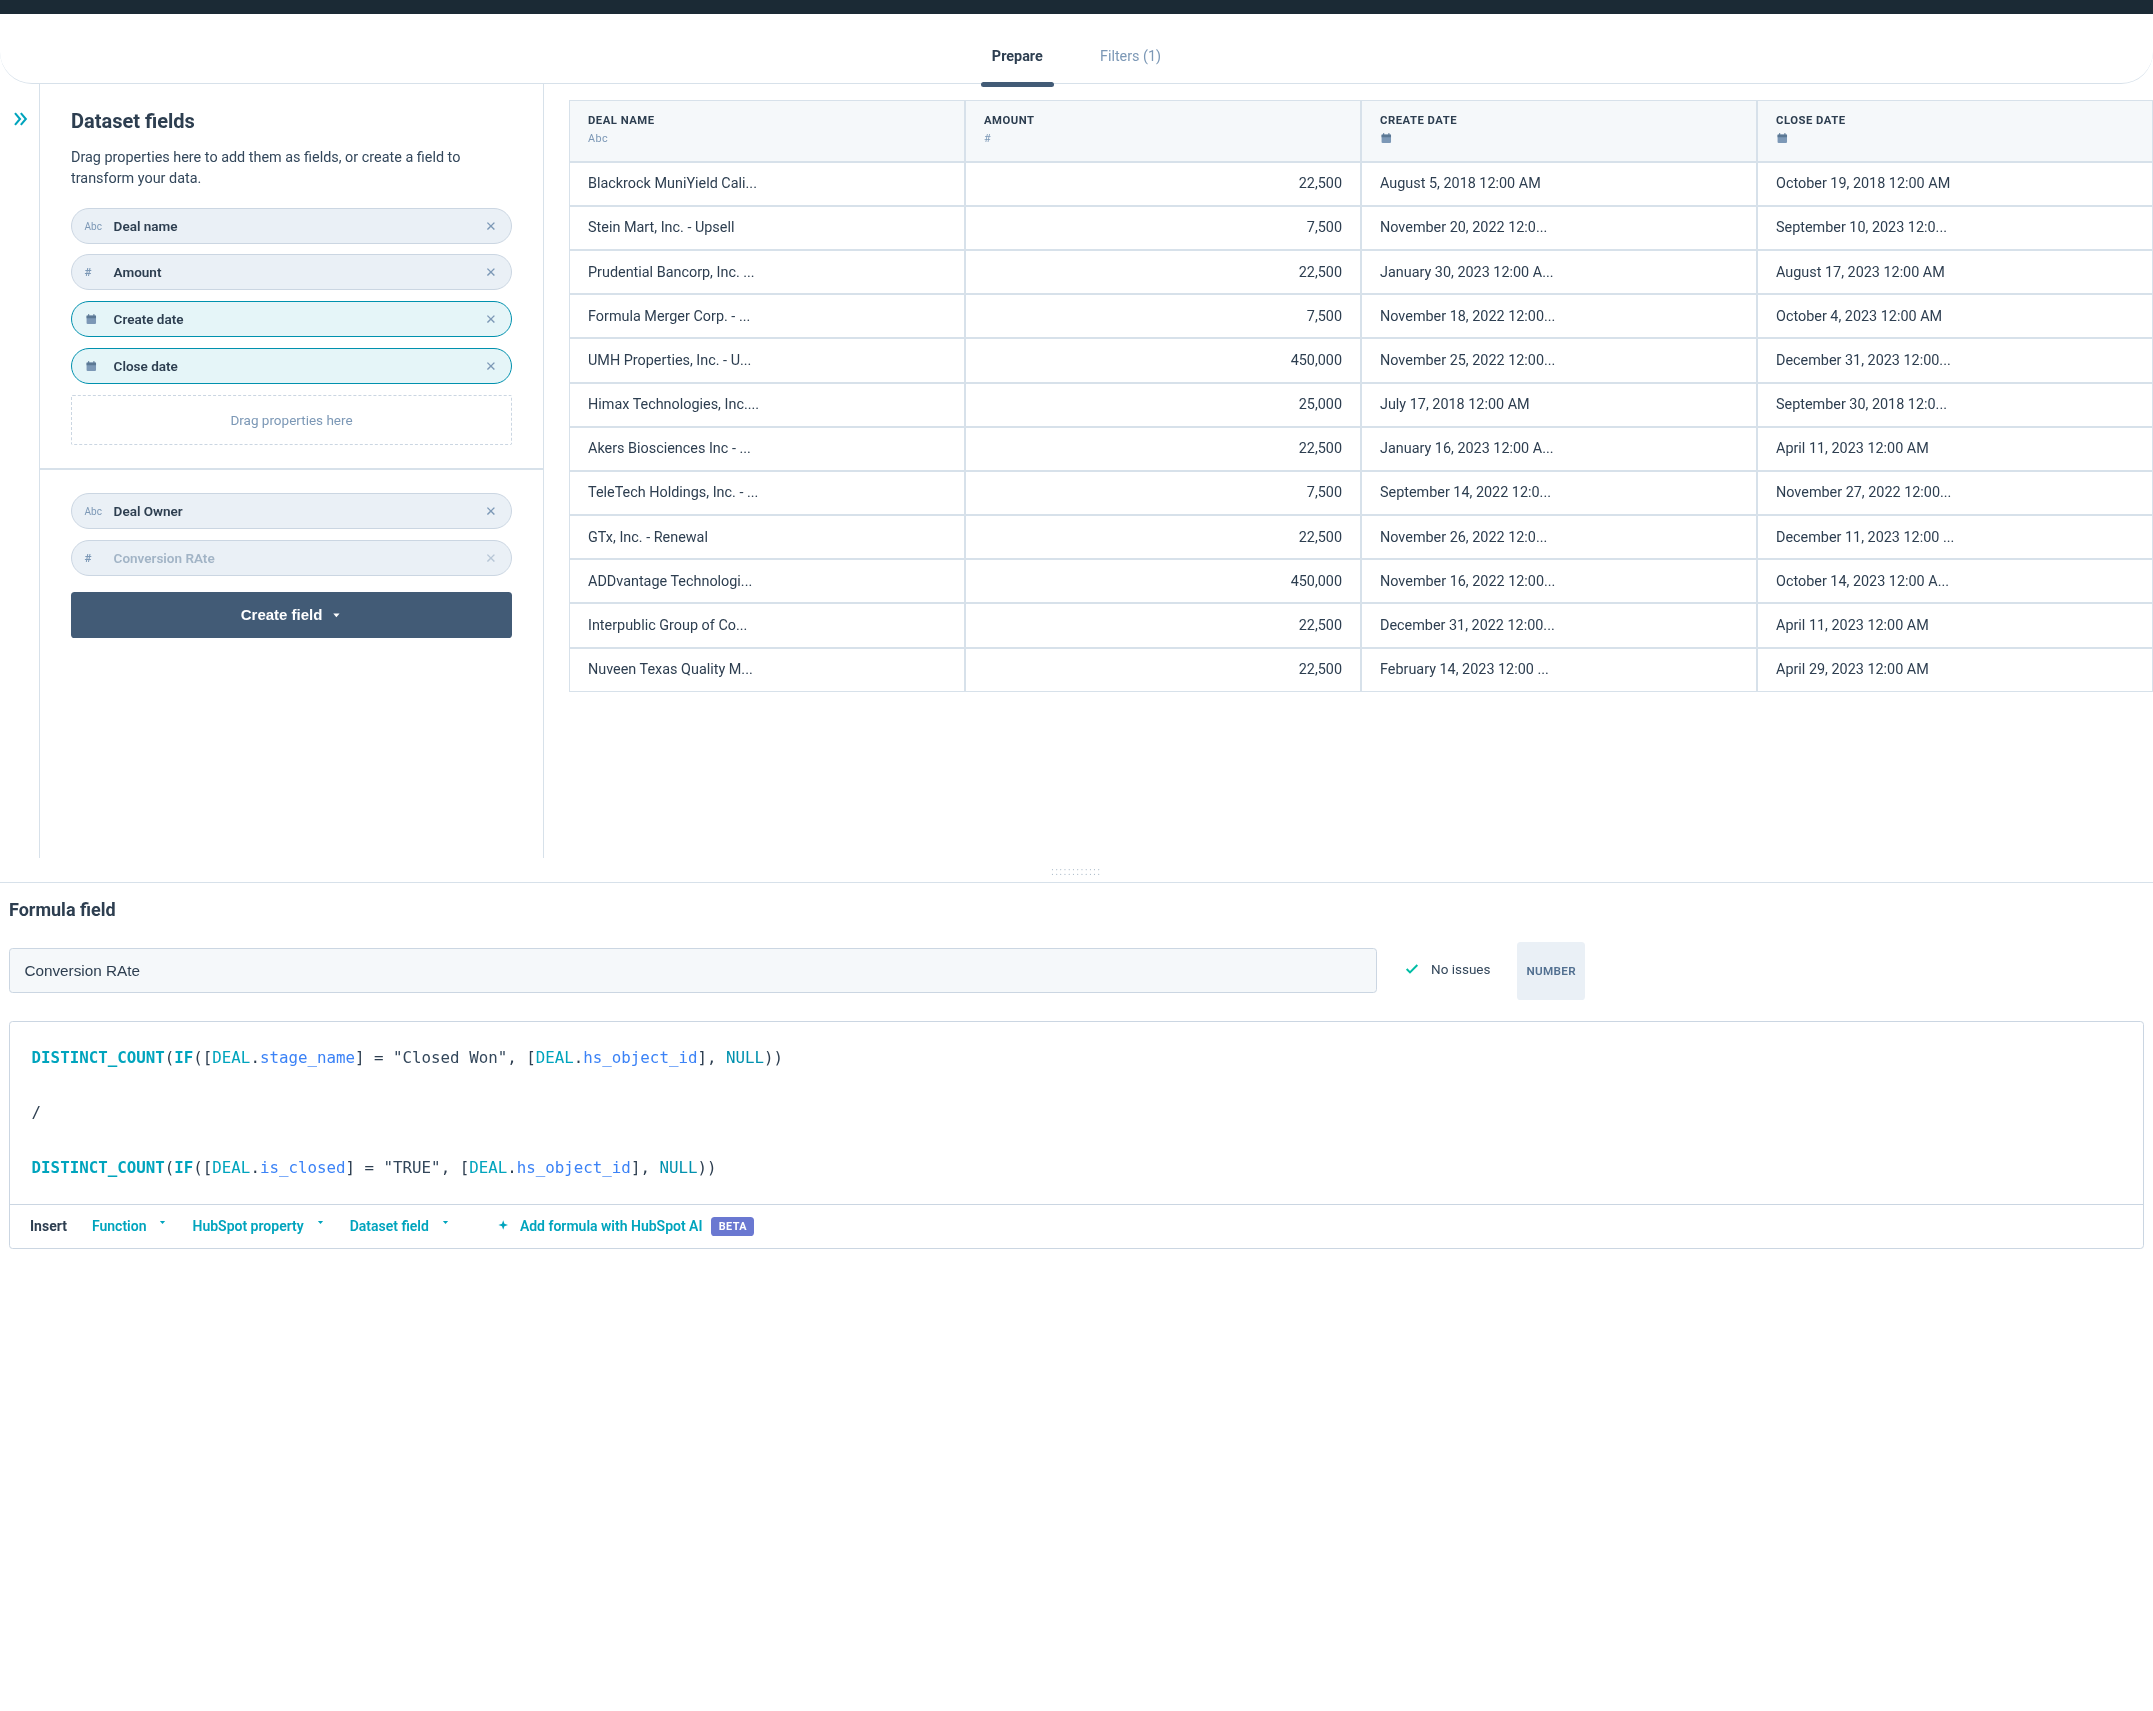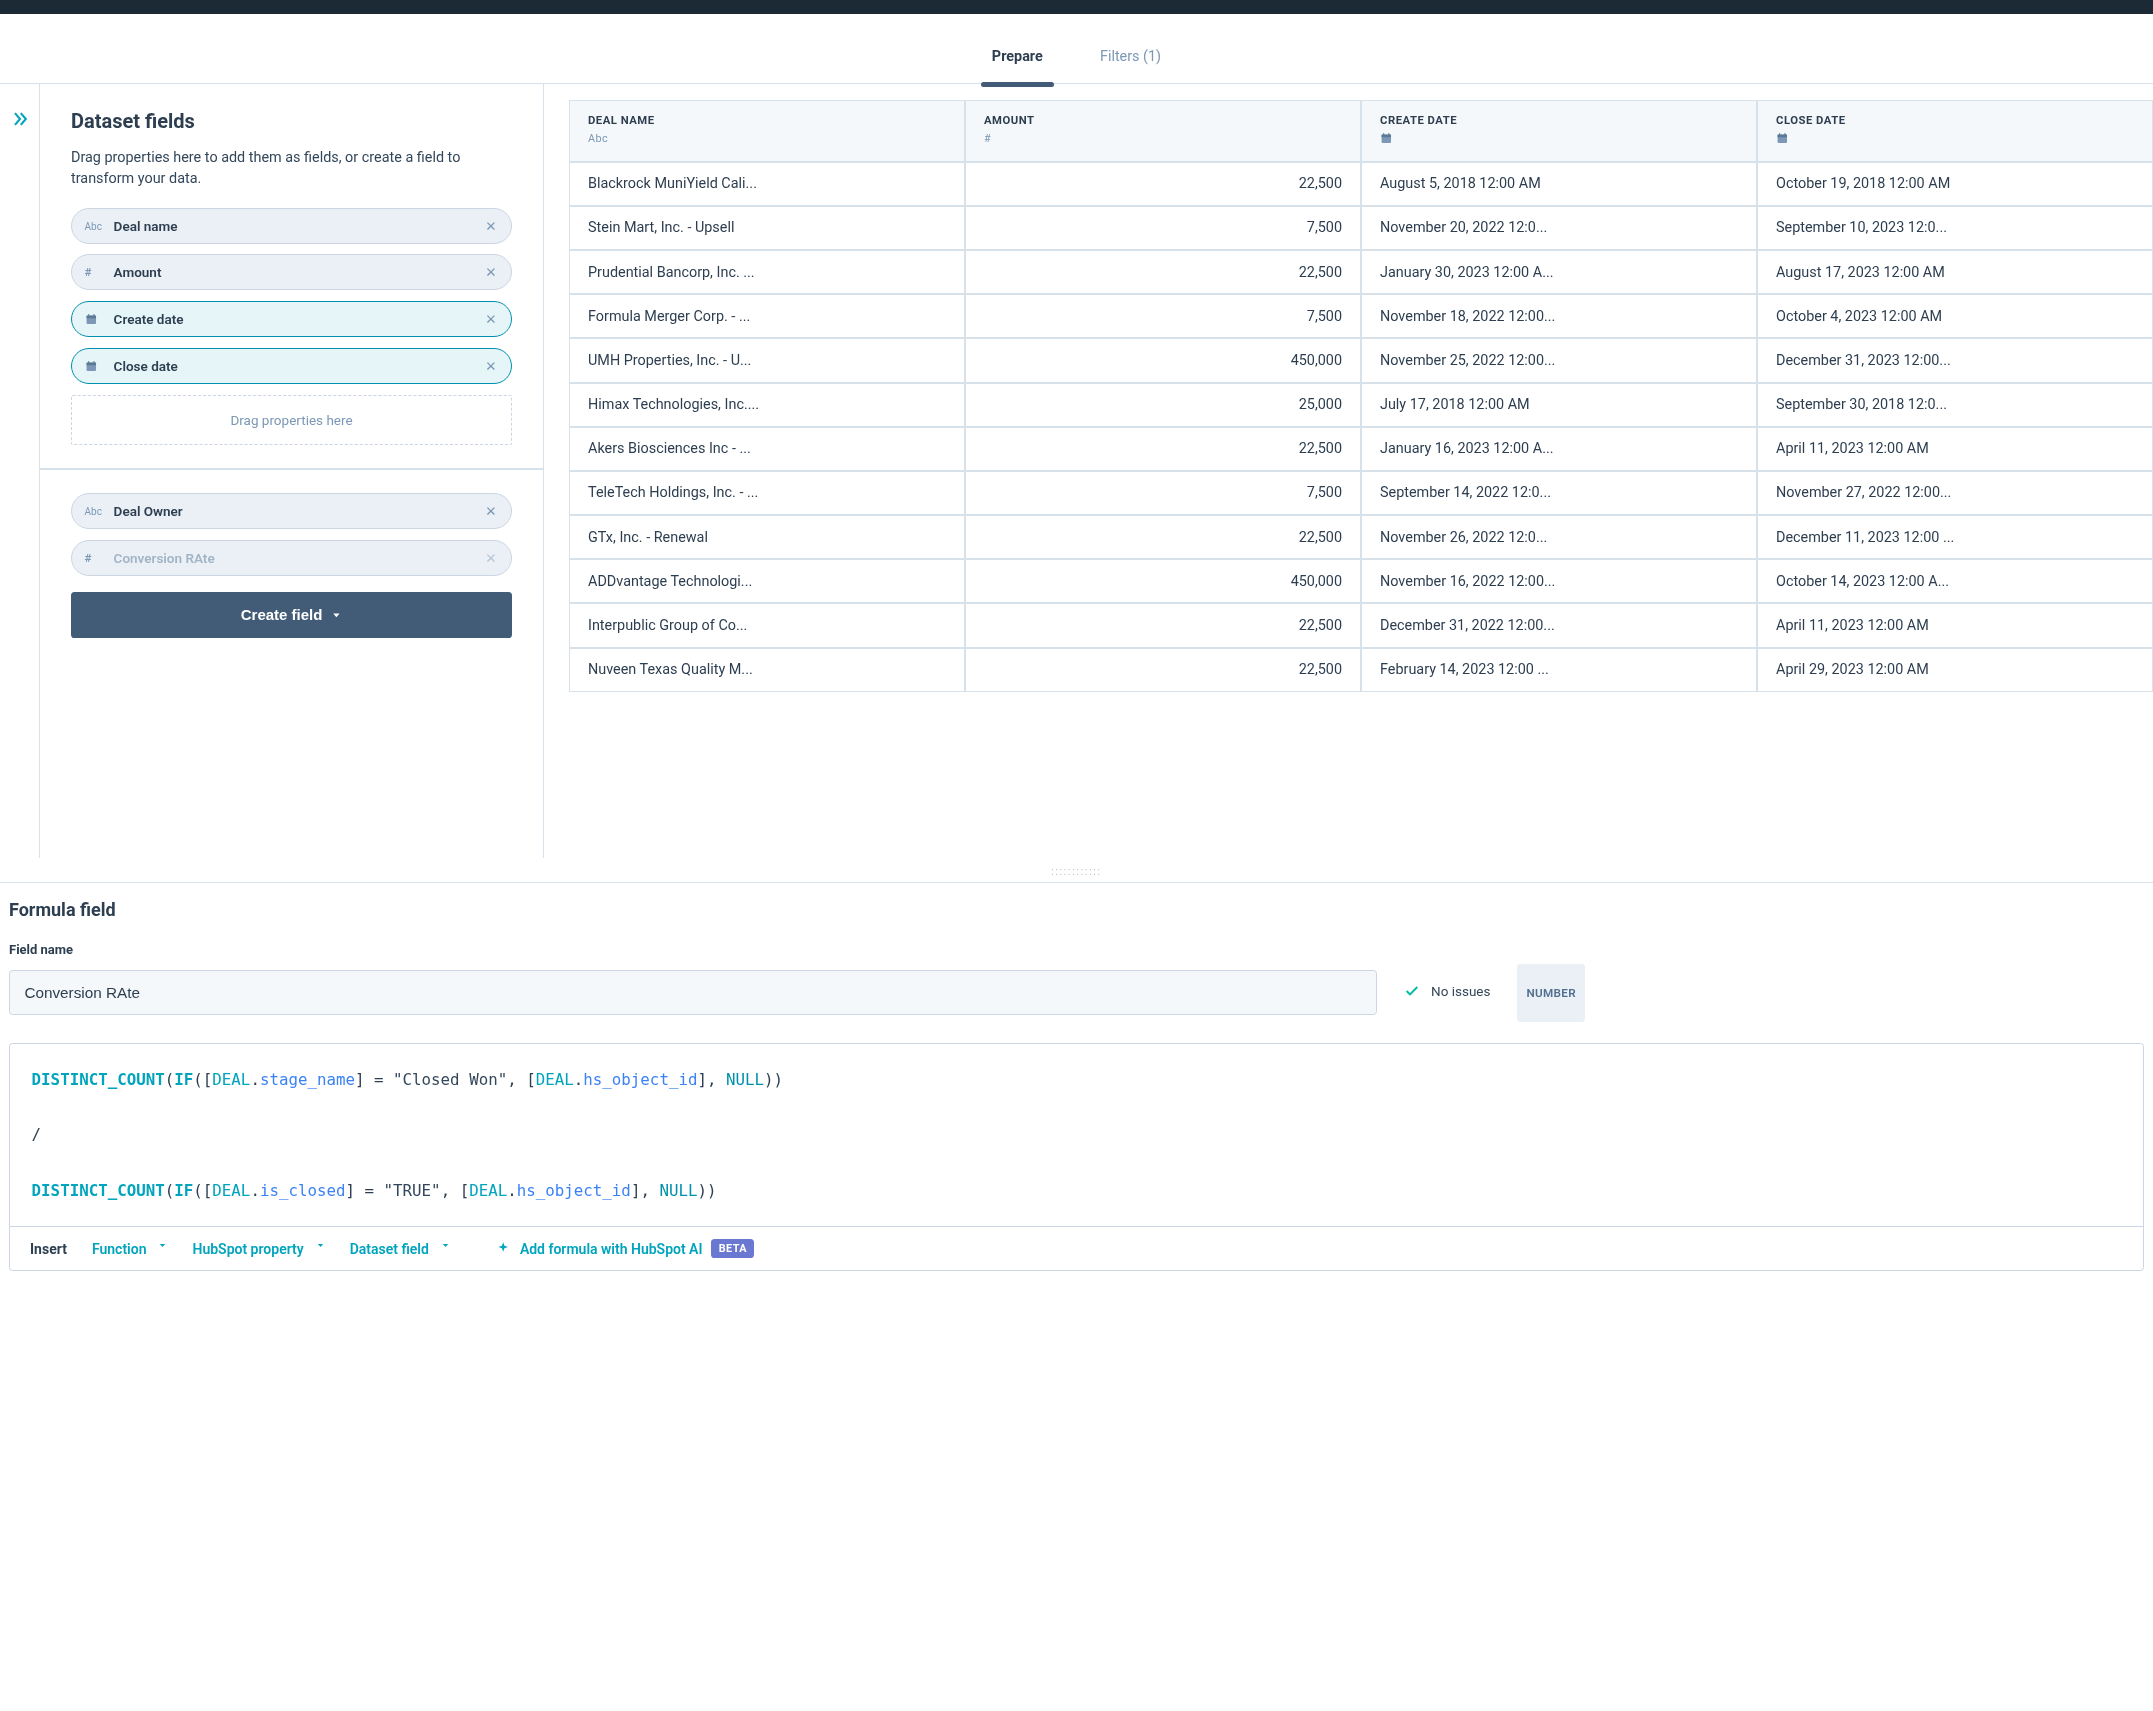--- a/index.html
+++ b/index.html
@@ -12,21 +12,21 @@
     --slate:#425b76;
     --panel-bg:#eaf0f6;
     --chip-bg:#eaf0f6;
     --head-bg:#f5f8fa;
     --link:#00a4bd;
     --text-dark:#2d3e50;
   }
   *{box-sizing:border-box;}
   body{margin:0;font-family:-apple-system,BlinkMacSystemFont,"Segoe UI",Roboto,Helvetica,Arial,sans-serif;color:var(--text);font-size:14px;background:#fff;}
   .top-dark{height:14.4px;background:#1b2a35;}
-  .tabs-bar{display:flex;justify-content:center;align-items:flex-end;height:70px;border-bottom:1.8px solid var(--border2);}
+  .tabs-bar{display:flex;justify-content:center;align-items:flex-end;height:70px;border-bottom:1.8px solid var(--border2);border-radius:32px;}
   .tabs-wrap{display:flex;gap:50px;align-items:flex-end;padding-bottom:0;position:relative;top:1.8px;}
   .tab{padding:10.8px 3.6px 20px;color:var(--muted);cursor:pointer;font-size:14.4px;}
   .tab.active{color:var(--text-dark);font-weight:700;position:relative;}
   .tab.active::after{content:"";position:absolute;left:-7.2px;right:-7.2px;bottom:-1.8px;height:5.4px;background:var(--slate);border-radius:2.7px;}
   .layout{display:flex;align-items:flex-start;}
   .collapse-col{width:40px;display:flex;justify-content:center;padding-top:25px;border-right:1.8px solid var(--border2);height:774px;}
   .chev-right{color:var(--teal);}
   .side{width:504px;border-right:1.8px solid var(--border2);padding:25px 31px 36px 31px;height:774px;}
   .side h2{margin:0 0 14.4px 0;font-size:20px;font-weight:700;color:var(--text-dark);}
   .side p.help{margin:0 0 18px 0;color:var(--text);font-size:14.4px;line-height:1.45;}
@@ -261,21 +261,20 @@
           </tbody>
       </table>
     </div>
   </div>
 </div>
 
 <div class="drag-dots">::::::::::::</div>
 
 <div class="formula-panel">
   <h3>Formula field</h3>
-  <div class="fld-label">Field name</div>
   <div class="fld-row">
     <input class="fld-input" value="Conversion RAte" style="">
     <div class="issues">
       <span class="check">
         <svg width="16" height="16" viewBox="0 0 24 24" fill="none" stroke="currentColor" stroke-width="3">
             <path d="M4 12l5 5L20 6"></path>
           </svg>
       </span>
       <span>No issues</span>
     </div>

